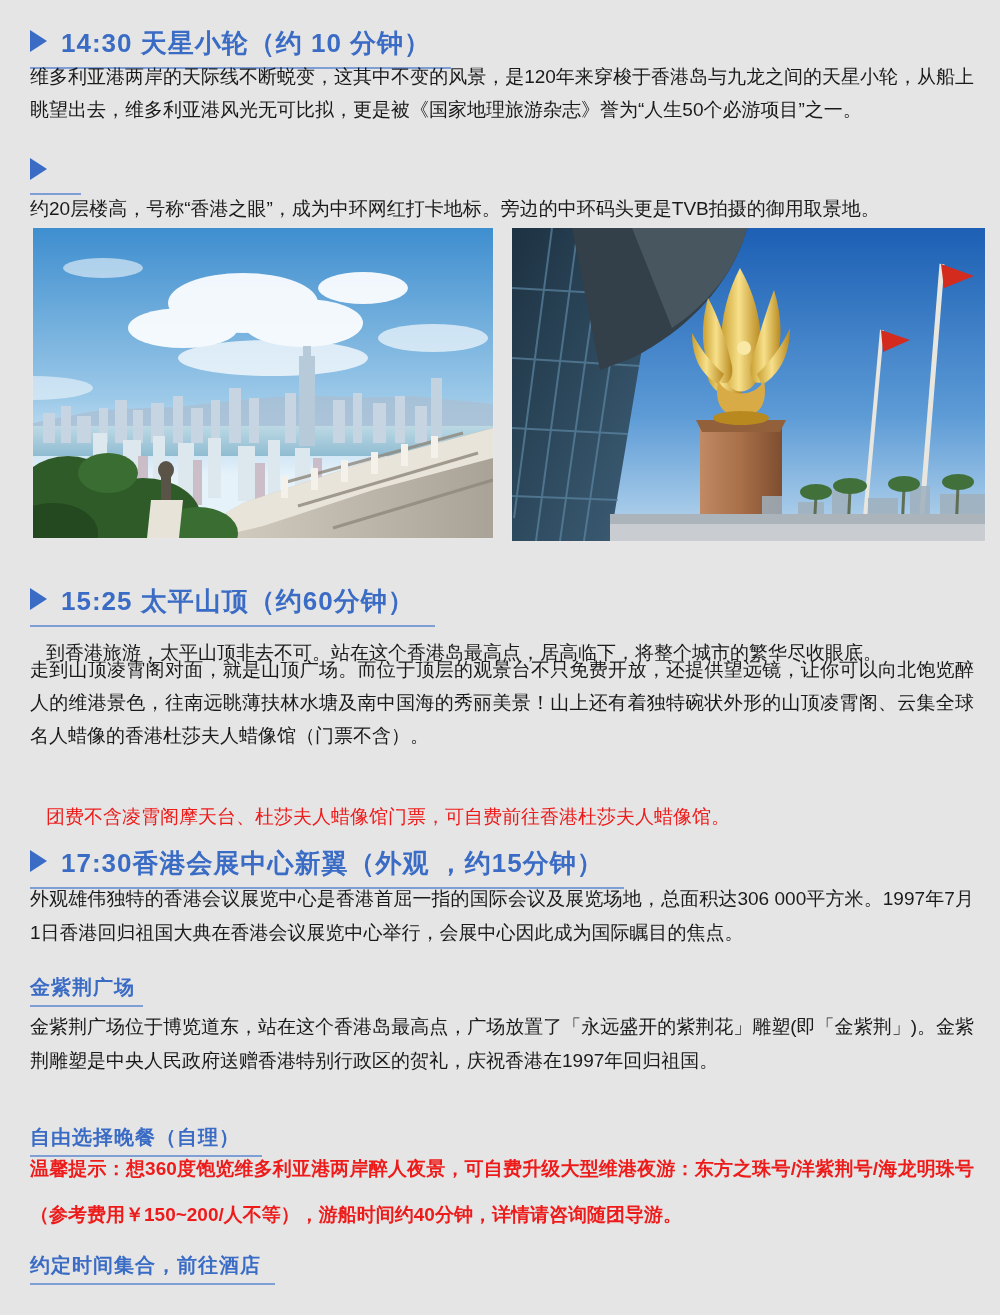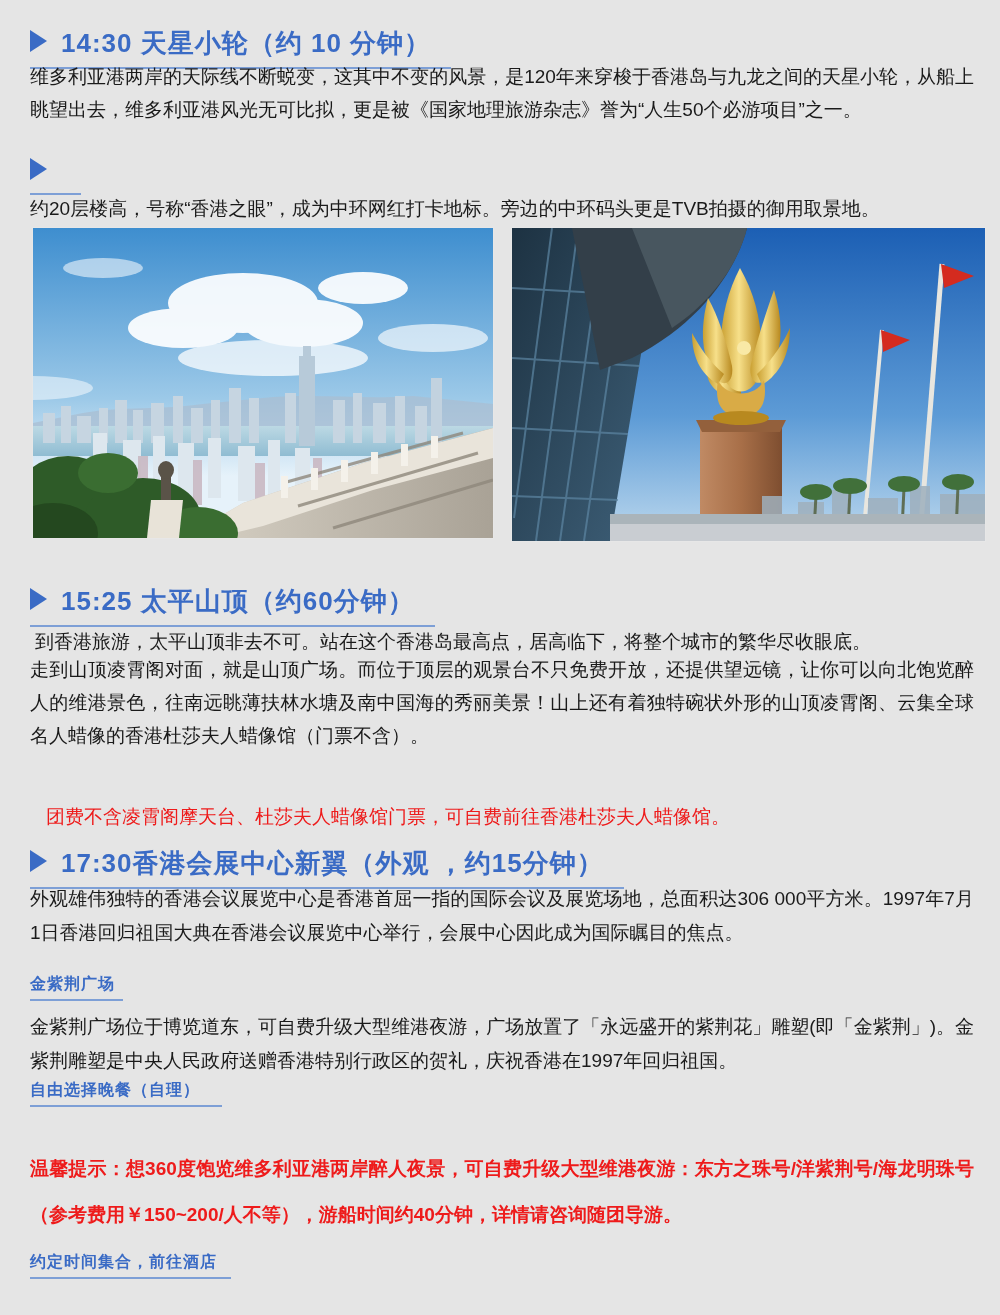--- a/index.html
+++ b/index.html
@@ -4,21 +4,21 @@
 <style>
   html,body{margin:0;padding:0;background:#fff;}
   .page{position:relative;width:1000px;height:1315px;background:#e5e5e5;overflow:hidden;
         font-family:"Liberation Sans","DejaVu Sans",sans-serif;}
   .heading{position:absolute;left:30px;color:#3a6bc5;font-weight:bold;font-size:26px;
            letter-spacing:1px;white-space:nowrap;}
   .heading .hline{display:inline-block;border-bottom:2px solid #7d9fd6;padding:0 20px 6px 0;}
   .tri{display:inline-block;width:0;height:0;border-left:17px solid #3a6bc5;
        border-top:11px solid transparent;border-bottom:11px solid transparent;
        margin-right:14px;}
-  .sub{font-size:16px;}
+  .sub{font-size:20px;}
   .sub .hline{padding-right:8px;padding-bottom:4px;}
   .body{position:absolute;left:30px;right:26px;font-size:19px;line-height:33px;
         color:#1a1a1a;text-align:justify;}
   .red{color:#ee1b1b;}
   .red-bold{color:#ee1b1b;font-weight:bold;line-height:46px;}
   .photo{position:absolute;top:228px;box-shadow:0 0 0 1px #e7e7e7;}
   .photo svg{display:block;}
 </style>
 </head>
 <body>
@@ -214,35 +214,35 @@
           <ellipse cx="446" cy="254" rx="16" ry="8"></ellipse>
       </g>
       <rect x="98" y="296" width="375" height="17" fill="#c9cdd2"></rect>
       <rect x="98" y="286" width="375" height="10" fill="#aab4ba"></rect>
     </svg>
   </div>
 
   <div class="heading" style="top:584px;">
     <span class="hline"><span class="tri"></span><span>15:25 太平山顶（约60分钟）</span></span>
   </div>
-  <p class="body" style="top:620px;margin:5px;">到香港旅游，太平山顶非去不可。站在这个香港岛最高点，居高临下，将整个城市的繁华尽收眼底。</p>
+  <p class="body" style="top:620px;margin:16px;">到香港旅游，太平山顶非去不可。站在这个香港岛最高点，居高临下，将整个城市的繁华尽收眼底。</p>
   <p class="body" style="top:653px;margin:0;">走到山顶凌霄阁对面，就是山顶广场。而位于顶层的观景台不只免费开放，还提供望远镜，让你可以向北饱览醉人的维港景色，往南远眺薄扶林水塘及南中国海的秀丽美景！山上还有着独特碗状外形的山顶凌霄阁、云集全球名人蜡像的香港杜莎夫人蜡像馆（门票不含）。</p>
   <p class="body red" style="top:786px;margin:16px;line-height:30px;">团费不含凌霄阁摩天台、杜莎夫人蜡像馆门票，可自费前往香港杜莎夫人蜡像馆。</p>
 
   <div class="heading" style="top:846px;">
     <span class="hline"><span class="tri"></span><span>17:30香港会展中心新翼（外观 ，约15分钟）</span></span>
   </div>
   <p class="body" style="top:882px;margin:0;line-height:34px;">外观雄伟独特的香港会议展览中心是香港首屈一指的国际会议及展览场地，总面积达306 000平方米。1997年7月1日香港回归祖国大典在香港会议展览中心举行，会展中心因此成为国际瞩目的焦点。</p>
 
   <div class="heading sub" style="top:974px;">
     <span class="hline"><span>金紫荆广场</span></span>
   </div>
-  <p class="body" style="top:1010px;margin:0;line-height:34px;">金紫荆广场位于博览道东，可自费升级大型维港夜游，广场放置了「永远盛开的紫荆花」雕塑(即「金紫荆」)。金紫荆雕塑是中央人民政府送赠香港特别行政区的贺礼，庆祝香港在1997年回归祖国。</p>
-
-  <div class="heading sub" style="top:1080px;text-align:right;">
+  <p class="body" style="top:1010px;margin:0;line-height:34px;">金紫荆广场位于博览道东，站在这个香港岛最高点，广场放置了「永远盛开的紫荆花」雕塑(即「金紫荆」)。金紫荆雕塑是中央人民政府送赠香港特别行政区的贺礼，庆祝香港在1997年回归祖国。</p>
+
+  <div class="heading sub" style="top:1124px;text-align:right;">
     <span class="hline" style="padding-right:22px;"><span>自由选择晚餐（自理）</span></span>
   </div>
   <p class="body red-bold" style="top:1146px;margin:0;">温馨提示：想360度饱览维多利亚港两岸醉人夜景，可自费升级大型维港夜游：东方之珠号/洋紫荆号/海龙明珠号（参考费用￥150~200/人不等），游船时间约40分钟，详情请咨询随团导游。</p>
 
   <div class="heading sub" style="top:1252px;">
     <span class="hline" style="padding-right:14px;"><span>约定时间集合，前往酒店</span></span>
   </div>
 
 </div>
 

